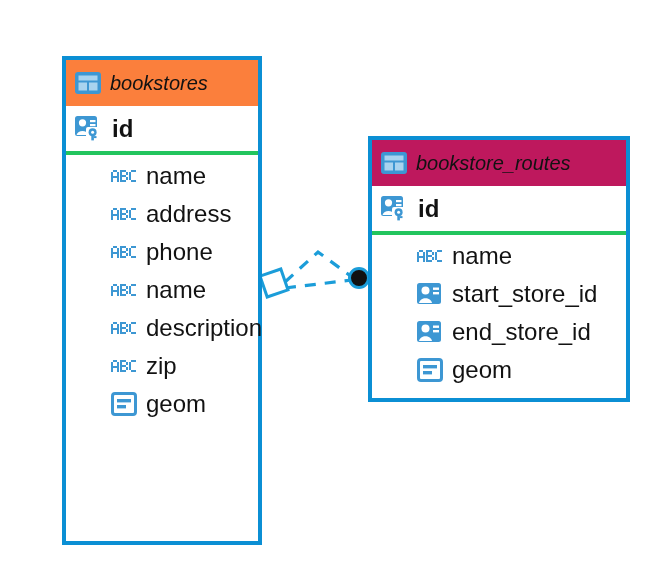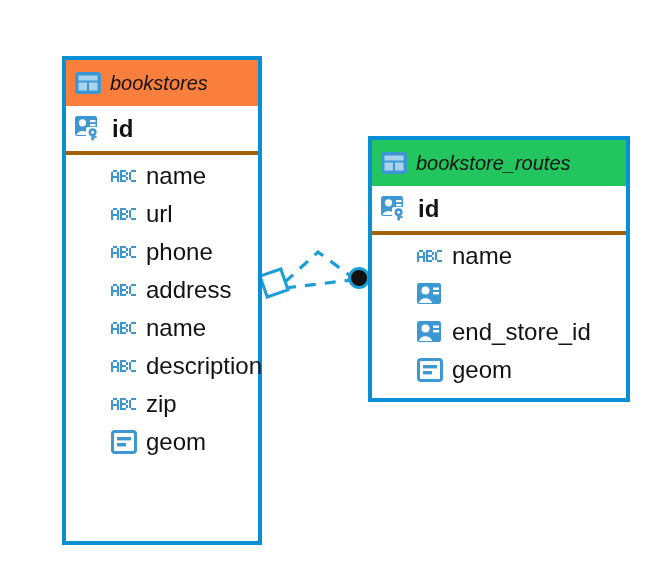--- a/index.html
+++ b/index.html
@@ -30,31 +30,31 @@
   }
   .entity-header {
     display: flex;
     align-items: center;
     box-sizing: border-box;
     height: 46px;
     padding: 0 8px 0 9px;
     gap: 9px;
   }
   .entity-header.accent { background: #fb7f3c; }
-  .entity-header.plain  { background: #22c55e; }
+  .entity-header.plain  { background: #be185d; }
   .entity-title {
     font-size: 20px;
     color: #121212;
     white-space: nowrap;
     line-height: 1;
     font-style: italic;
   }
 
   .pk-section {
-    border-bottom: 4px solid #a16207;
+    border-bottom: 4px solid #22c55e;
   }
   .field-list { padding: 2px 0 3px 0; margin-left: 36px; }
 
   .field-row {
     display: flex;
     align-items: center;
     box-sizing: border-box;
     height: 38px;
     padding: 0 8px 0 9px;
     gap: 9px;
@@ -146,41 +146,42 @@
               <rect x="11" y="10" width="4" height="2"></rect>
             <rect x="18" y="2" width="2" height="8"></rect>
               <rect x="20" y="0" width="5" height="2"></rect>
             <rect x="20" y="10" width="5" height="2"></rect>
           </g>
         </svg>
       </span>
       <span class="field-label">name</span>
     </div>
 
-    <div class="field-row">
-      <span class="icon">
-        <svg width="26" height="12" viewBox="0 0 26 12">
-          <g fill="#3d97d3">
-            <rect x="0" y="2" width="2" height="10"></rect>
-              <rect x="6" y="2" width="2" height="10"></rect>
-            <rect x="2" y="0" width="4" height="2"></rect>
-              <rect x="2" y="6" width="4" height="2"></rect>
-            <rect x="9" y="0" width="2" height="12"></rect>
-              <rect x="11" y="0" width="4" height="2"></rect>
-            <rect x="15" y="2" width="2" height="3"></rect>
-              <rect x="11" y="5" width="4" height="2"></rect>
-            <rect x="15" y="7" width="2" height="3"></rect>
-              <rect x="11" y="10" width="4" height="2"></rect>
-            <rect x="18" y="2" width="2" height="8"></rect>
-              <rect x="20" y="0" width="5" height="2"></rect>
-            <rect x="20" y="10" width="5" height="2"></rect>
-          </g>
-        </svg>
-      </span>
-      <span class="field-label">url</span>
+
+    <div class="field-row">
+      <span class="icon">
+        <svg width="26" height="12" viewBox="0 0 26 12">
+          <g fill="#3d97d3">
+            <rect x="0" y="2" width="2" height="10"></rect>
+              <rect x="6" y="2" width="2" height="10"></rect>
+            <rect x="2" y="0" width="4" height="2"></rect>
+              <rect x="2" y="6" width="4" height="2"></rect>
+            <rect x="9" y="0" width="2" height="12"></rect>
+              <rect x="11" y="0" width="4" height="2"></rect>
+            <rect x="15" y="2" width="2" height="3"></rect>
+              <rect x="11" y="5" width="4" height="2"></rect>
+            <rect x="15" y="7" width="2" height="3"></rect>
+              <rect x="11" y="10" width="4" height="2"></rect>
+            <rect x="18" y="2" width="2" height="8"></rect>
+              <rect x="20" y="0" width="5" height="2"></rect>
+            <rect x="20" y="10" width="5" height="2"></rect>
+          </g>
+        </svg>
+      </span>
+      <span class="field-label">address</span>
     </div>
 
     <div class="field-row">
       <span class="icon">
         <svg width="26" height="12" viewBox="0 0 26 12">
           <g fill="#3d97d3">
             <rect x="0" y="2" width="2" height="10"></rect>
               <rect x="6" y="2" width="2" height="10"></rect>
             <rect x="2" y="0" width="4" height="2"></rect>
               <rect x="2" y="6" width="4" height="2"></rect>
@@ -190,43 +191,20 @@
               <rect x="11" y="5" width="4" height="2"></rect>
             <rect x="15" y="7" width="2" height="3"></rect>
               <rect x="11" y="10" width="4" height="2"></rect>
             <rect x="18" y="2" width="2" height="8"></rect>
               <rect x="20" y="0" width="5" height="2"></rect>
             <rect x="20" y="10" width="5" height="2"></rect>
           </g>
         </svg>
       </span>
       <span class="field-label">phone</span>
-    </div>
-
-    <div class="field-row">
-      <span class="icon">
-        <svg width="26" height="12" viewBox="0 0 26 12">
-          <g fill="#3d97d3">
-            <rect x="0" y="2" width="2" height="10"></rect>
-              <rect x="6" y="2" width="2" height="10"></rect>
-            <rect x="2" y="0" width="4" height="2"></rect>
-              <rect x="2" y="6" width="4" height="2"></rect>
-            <rect x="9" y="0" width="2" height="12"></rect>
-              <rect x="11" y="0" width="4" height="2"></rect>
-            <rect x="15" y="2" width="2" height="3"></rect>
-              <rect x="11" y="5" width="4" height="2"></rect>
-            <rect x="15" y="7" width="2" height="3"></rect>
-              <rect x="11" y="10" width="4" height="2"></rect>
-            <rect x="18" y="2" width="2" height="8"></rect>
-              <rect x="20" y="0" width="5" height="2"></rect>
-            <rect x="20" y="10" width="5" height="2"></rect>
-          </g>
-        </svg>
-      </span>
-      <span class="field-label">address</span>
     </div>
 
 
     <div class="field-row">
       <span class="icon">
         <svg width="26" height="12" viewBox="0 0 26 12">
           <g fill="#3d97d3">
             <rect x="0" y="2" width="2" height="10"></rect>
               <rect x="6" y="2" width="2" height="10"></rect>
             <rect x="2" y="0" width="4" height="2"></rect>
@@ -371,20 +349,21 @@
     <div class="field-row">
       <span class="icon">
         <svg width="26" height="24" viewBox="0 0 26 24">
           <rect x="0" y="1" width="24" height="21" rx="2.5" fill="#3d97d3"></rect>
           <circle cx="8.5" cy="8.5" r="4" fill="#ffffff"></circle>
           <path d="M2 21 C3 14.5 14 14.5 15 21 Z" fill="#ffffff"></path>
           <rect x="16" y="5.5" width="6" height="2.4" fill="#ffffff"></rect>
           <rect x="16" y="10" width="6" height="2.4" fill="#ffffff"></rect>
         </svg>
       </span>
+      <span class="field-label">start_store_id</span>
     </div>
 
     <div class="field-row">
       <span class="icon">
         <svg width="26" height="24" viewBox="0 0 26 24">
           <rect x="0" y="1" width="24" height="21" rx="2.5" fill="#3d97d3"></rect>
           <circle cx="8.5" cy="8.5" r="4" fill="#ffffff"></circle>
           <path d="M2 21 C3 14.5 14 14.5 15 21 Z" fill="#ffffff"></path>
           <rect x="16" y="5.5" width="6" height="2.4" fill="#ffffff"></rect>
           <rect x="16" y="10" width="6" height="2.4" fill="#ffffff"></rect>

